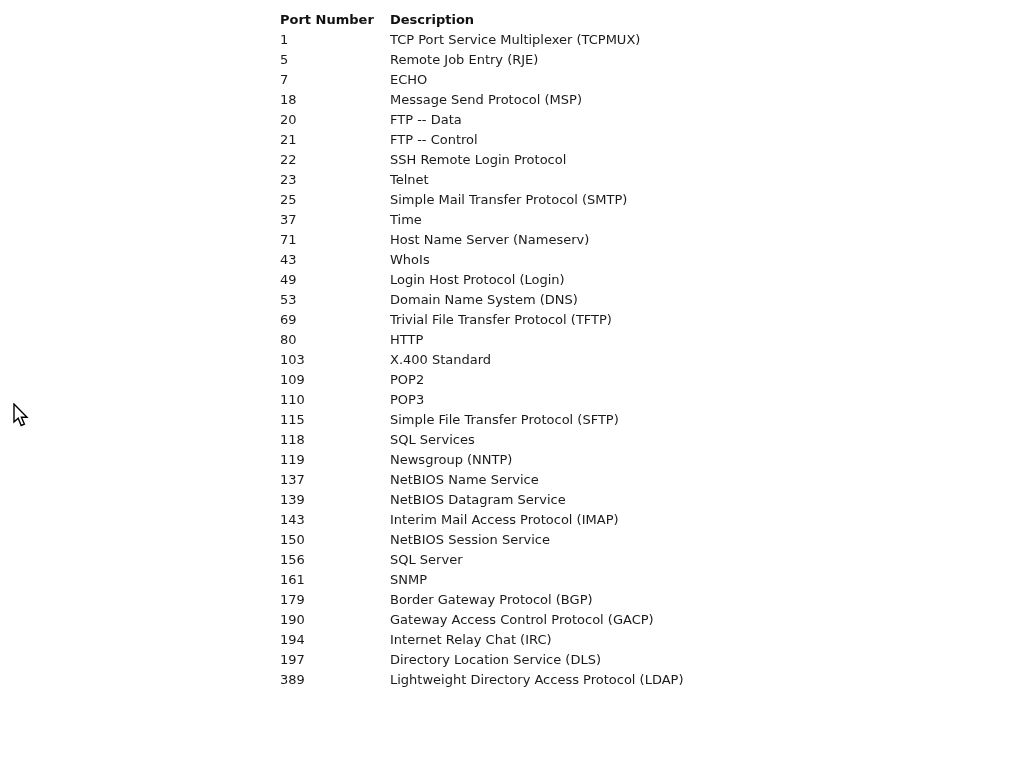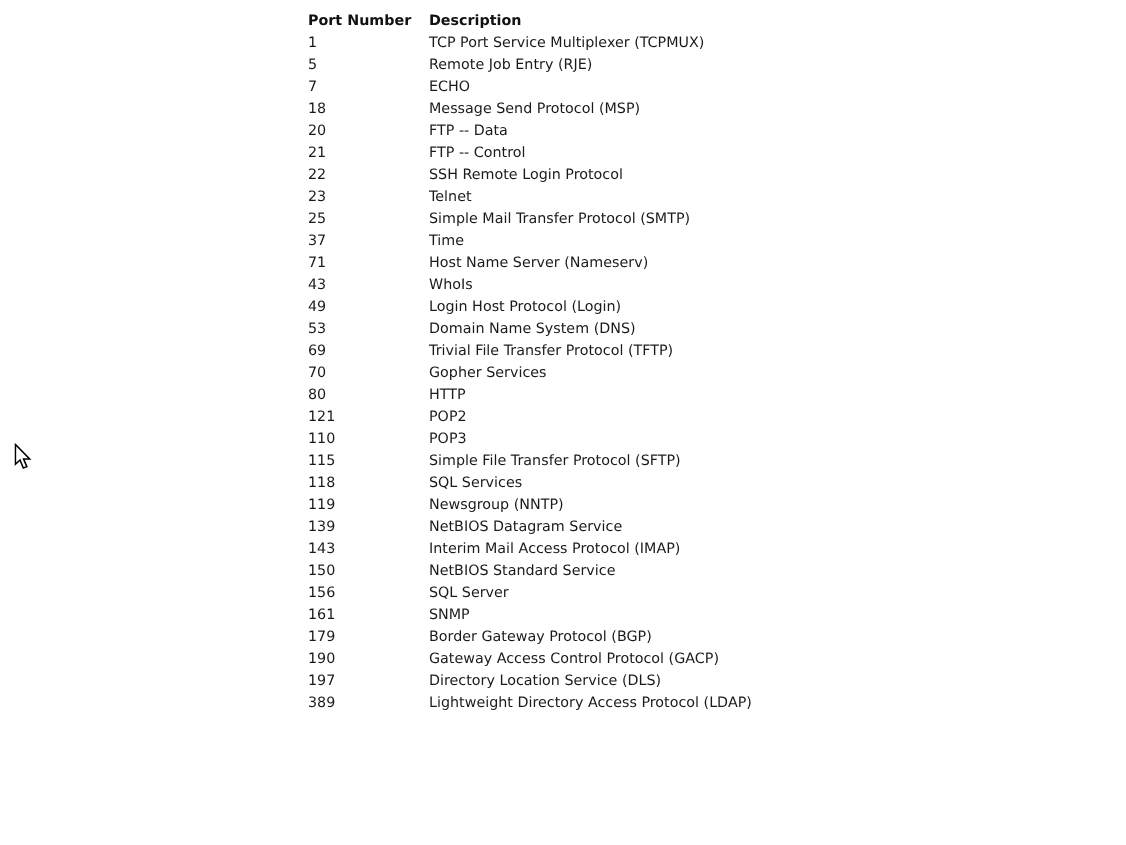--- a/index.html
+++ b/index.html
@@ -119,74 +119,82 @@
         </tr>
         <tr>
           <td>53</td>
           <td>Domain Name System (DNS)</td>
         </tr>
         <tr>
           <td>69</td>
           <td>Trivial File Transfer Protocol (TFTP)</td>
         </tr>
         <tr>
-          <td>70</td>
-          <td>Gopher Services</td>
-        </tr>
-        <tr>
           <td>80</td>
           <td>HTTP</td>
         </tr>
         <tr>
-          <td>121</td>
+          <td>103</td>
+          <td>X.400 Standard</td>
+        </tr>
+        <tr>
+          <td>109</td>
           <td>POP2</td>
         </tr>
         <tr>
           <td>110</td>
           <td>POP3</td>
         </tr>
         <tr>
           <td>115</td>
           <td>Simple File Transfer Protocol (SFTP)</td>
         </tr>
         <tr>
           <td>118</td>
           <td>SQL Services</td>
         </tr>
         <tr>
           <td>119</td>
           <td>Newsgroup (NNTP)</td>
         </tr>
         <tr>
+          <td>137</td>
+          <td>NetBIOS Name Service</td>
+        </tr>
+        <tr>
           <td>139</td>
           <td>NetBIOS Datagram Service</td>
         </tr>
         <tr>
           <td>143</td>
           <td>Interim Mail Access Protocol (IMAP)</td>
         </tr>
         <tr>
           <td>150</td>
-          <td>NetBIOS Standard Service</td>
+          <td>NetBIOS Session Service</td>
         </tr>
         <tr>
           <td>156</td>
           <td>SQL Server</td>
         </tr>
         <tr>
           <td>161</td>
           <td>SNMP</td>
         </tr>
         <tr>
           <td>179</td>
           <td>Border Gateway Protocol (BGP)</td>
         </tr>
         <tr>
           <td>190</td>
           <td>Gateway Access Control Protocol (GACP)</td>
+        </tr>
+        <tr>
+          <td>194</td>
+          <td>Internet Relay Chat (IRC)</td>
         </tr>
         <tr>
           <td>197</td>
           <td>Directory Location Service (DLS)</td>
         </tr>
         <tr>
           <td>389</td>
           <td>Lightweight Directory Access Protocol (LDAP)</td>
         </tr>
       </tbody>

